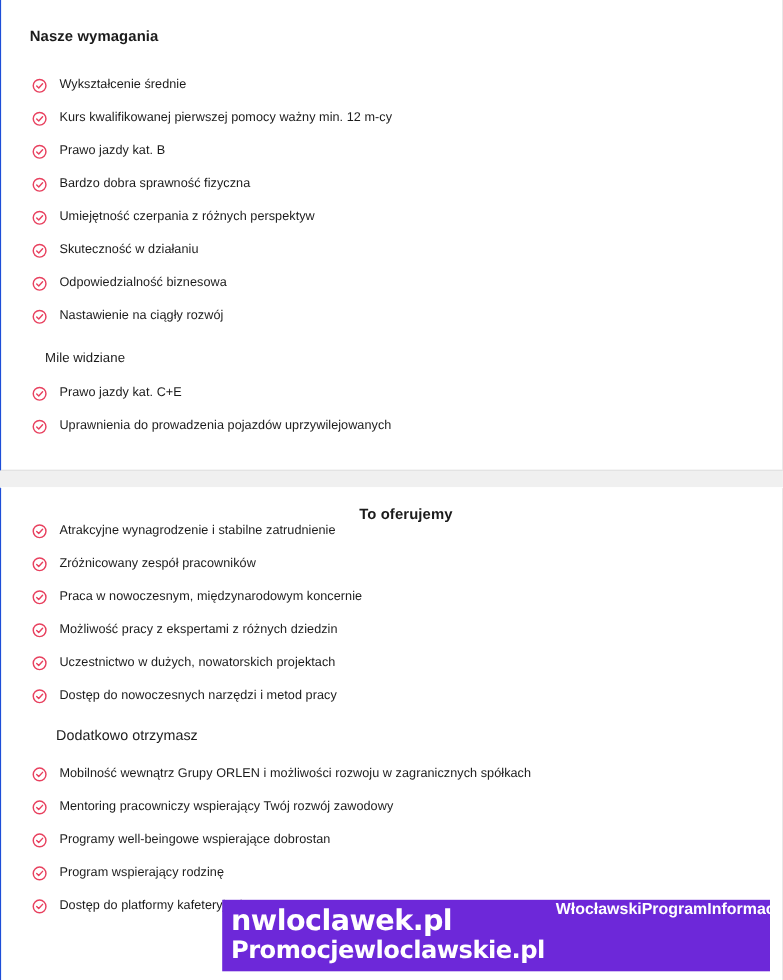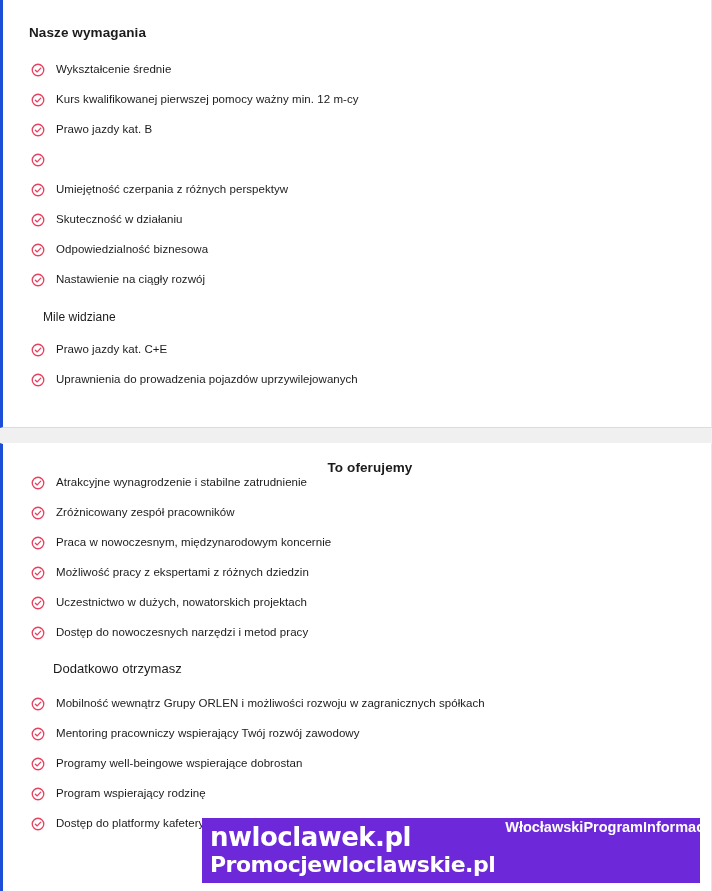--- a/index.html
+++ b/index.html
@@ -19,21 +19,21 @@
   .page {
     width: 712px;
     height: 891px;
     position: relative;
     background: #f0f0f0;
   }
 
   .card {
     position: relative;
     background: #ffffff;
-    border-left: 3px solid #1d4ed8;
+    border-left: 1px solid #1d4ed8;
     border-right: 1px solid #e6e6e6;
     box-sizing: border-box;
     width: 712px;
   }
 
   .card-one {
     height: 428px;
     border-bottom: 1px solid #dcdcdc;
   }
 
@@ -58,21 +58,21 @@
 
   .card-one .section-title { padding-top: 25px; }
   .card-two .section-title { padding-top: 16px; text-align: center; }
 
   .list {
     list-style: none;
     margin: 0;
     padding: 0;
   }
 
-  .card-one .list { margin-top: 22px; }
+  .card-one .list { margin-top: 30px; }
   .card-two .list { }
 
   .list-item {
     display: flex;
     align-items: flex-start;
     padding-left: 28px;
     min-height: 22px;
     margin-bottom: 8px;
   }
 
@@ -226,20 +226,21 @@
           <circle cx="8" cy="8" r="6.6" fill="none" stroke="#e8415f" stroke-width="1.5"></circle>
           <path d="M5 8.2 L7.1 10.2 L11.1 5.9" fill="none" stroke="#e8415f" stroke-width="1.5" stroke-linecap="round" stroke-linejoin="round"></path>
         </svg>
         <span class="item-label">Prawo jazdy kat. B</span>
       </li>
       <li class="list-item">
         <svg class="check-icon" viewBox="0 0 16 16">
           <circle cx="8" cy="8" r="6.6" fill="none" stroke="#e8415f" stroke-width="1.5"></circle>
           <path d="M5 8.2 L7.1 10.2 L11.1 5.9" fill="none" stroke="#e8415f" stroke-width="1.5" stroke-linecap="round" stroke-linejoin="round"></path>
         </svg>
+        <span class="item-label">Bardzo dobra sprawność fizyczna</span>
       </li>
       <li class="list-item">
         <svg class="check-icon" viewBox="0 0 16 16">
           <circle cx="8" cy="8" r="6.6" fill="none" stroke="#e8415f" stroke-width="1.5"></circle>
           <path d="M5 8.2 L7.1 10.2 L11.1 5.9" fill="none" stroke="#e8415f" stroke-width="1.5" stroke-linecap="round" stroke-linejoin="round"></path>
         </svg>
         <span class="item-label">Umiejętność czerpania z różnych perspektyw</span>
       </li>
       <li class="list-item">
         <svg class="check-icon" viewBox="0 0 16 16">

